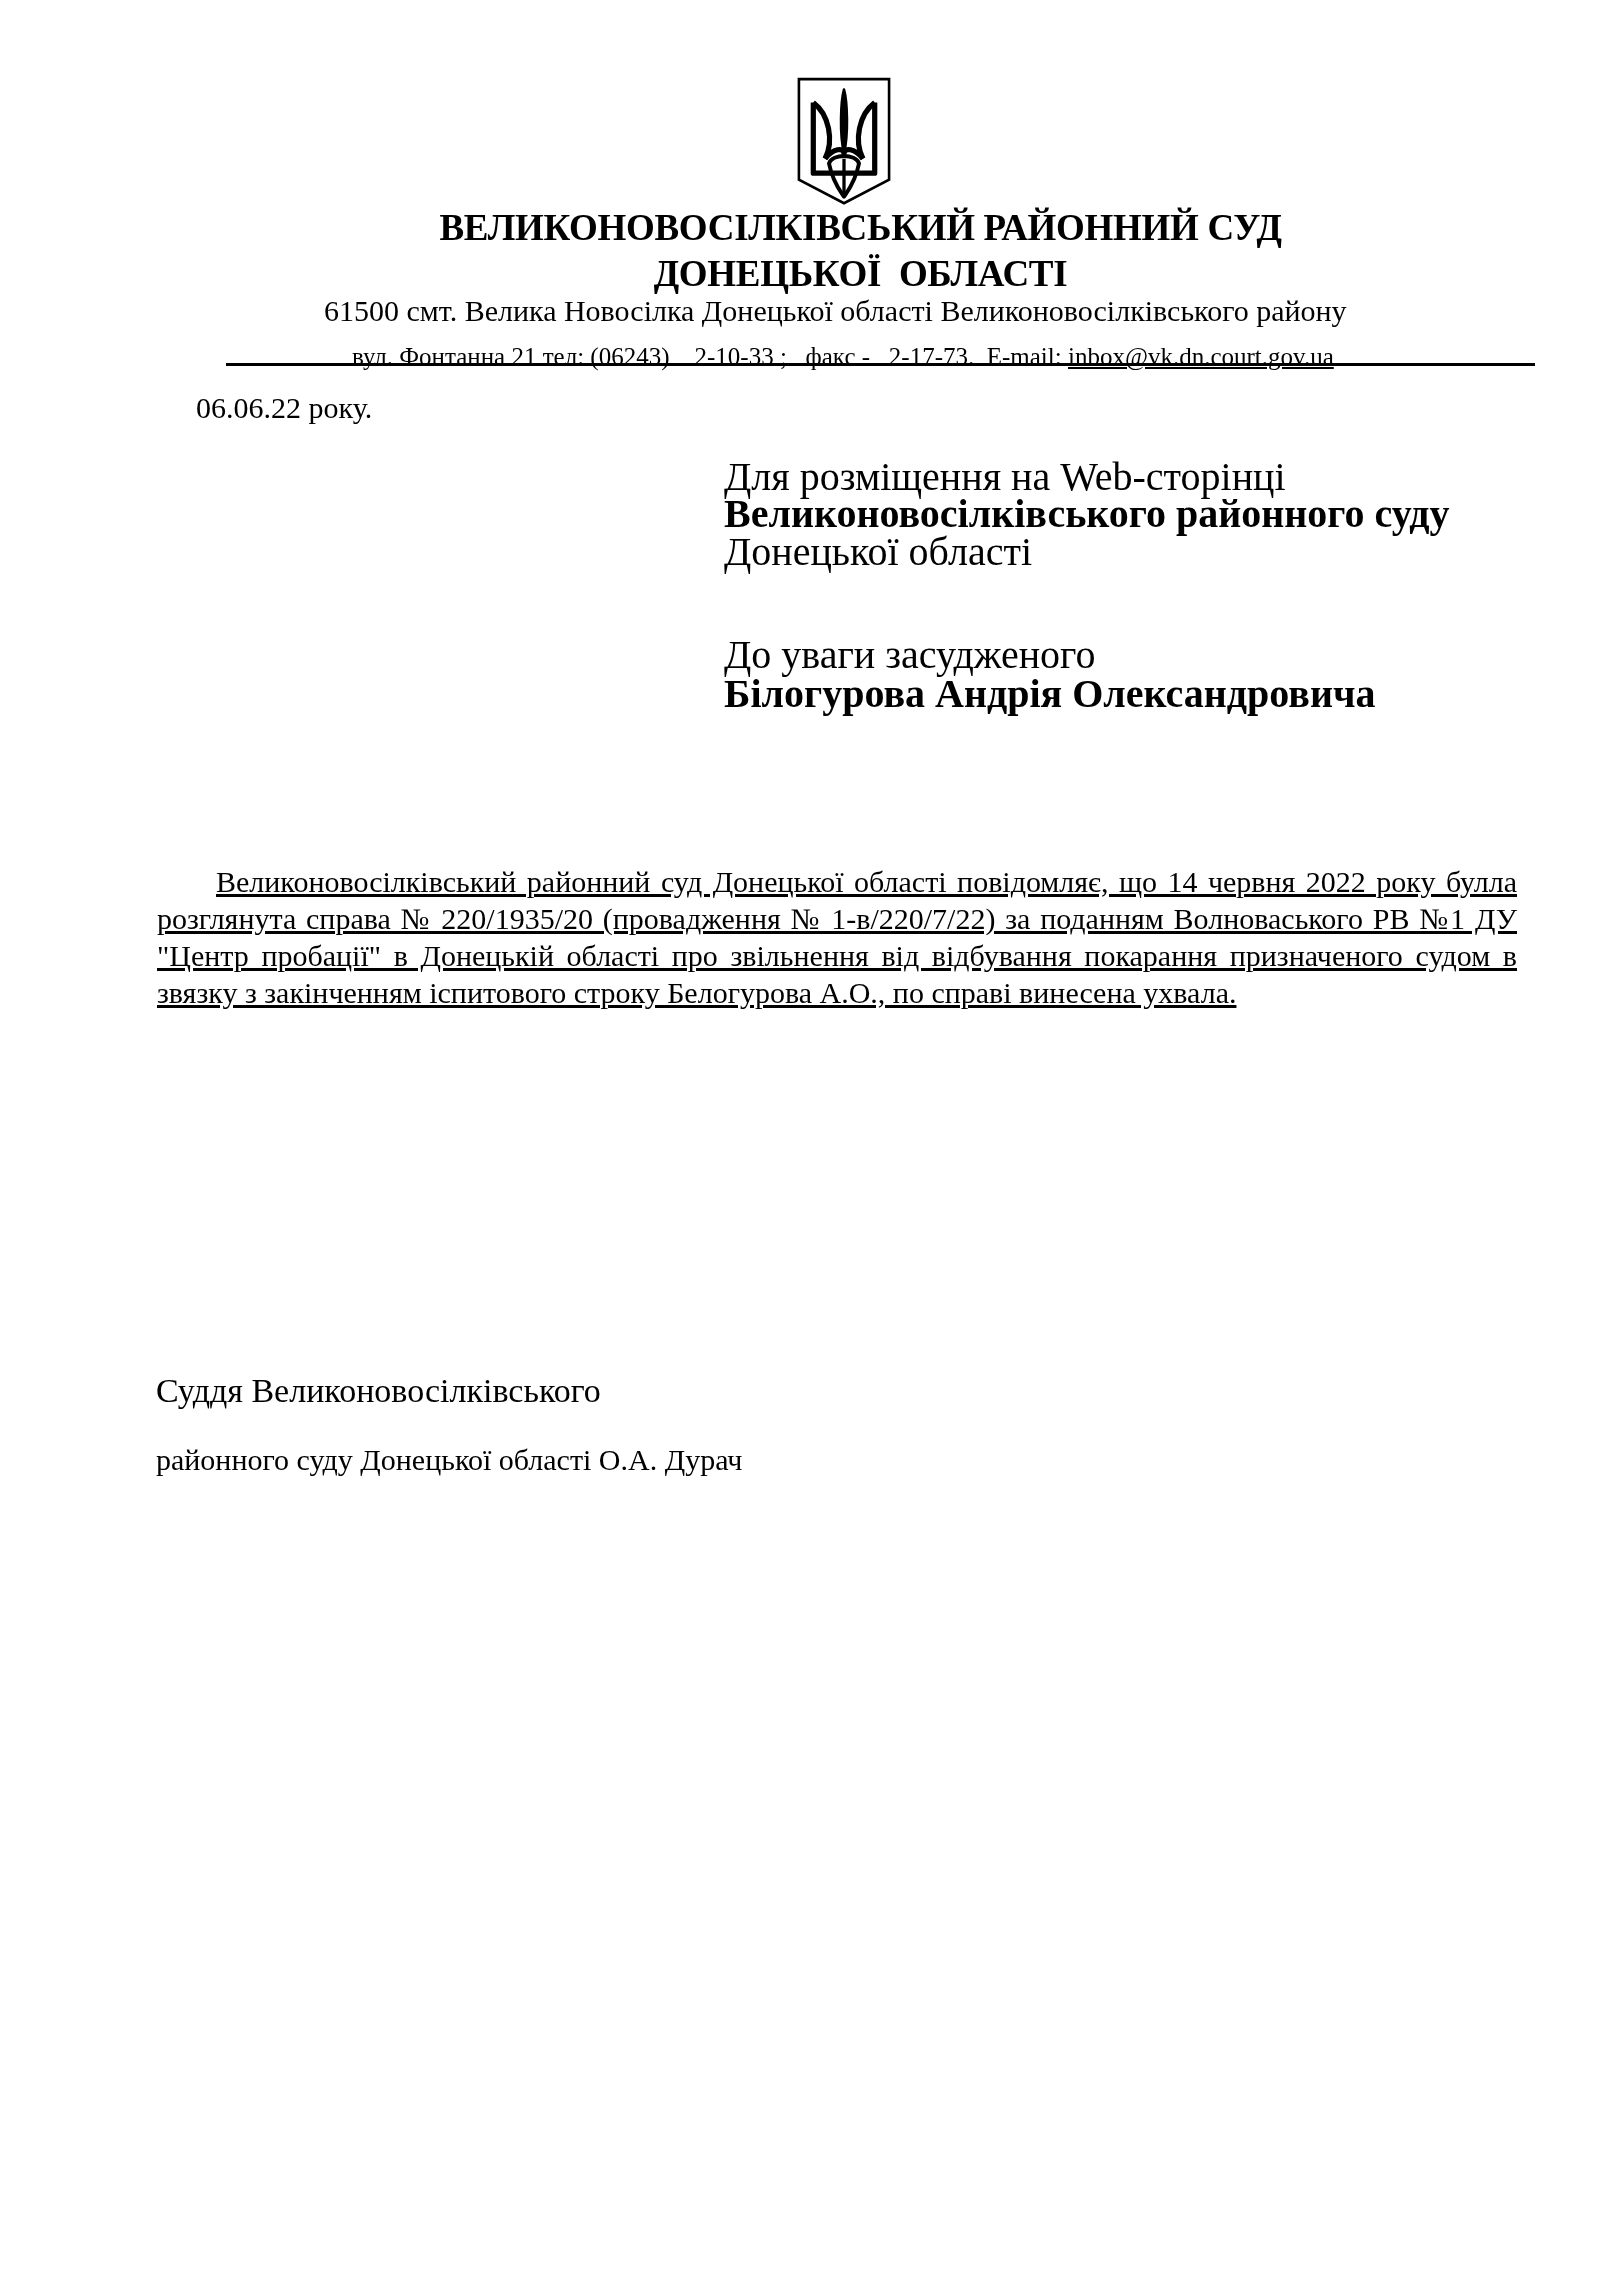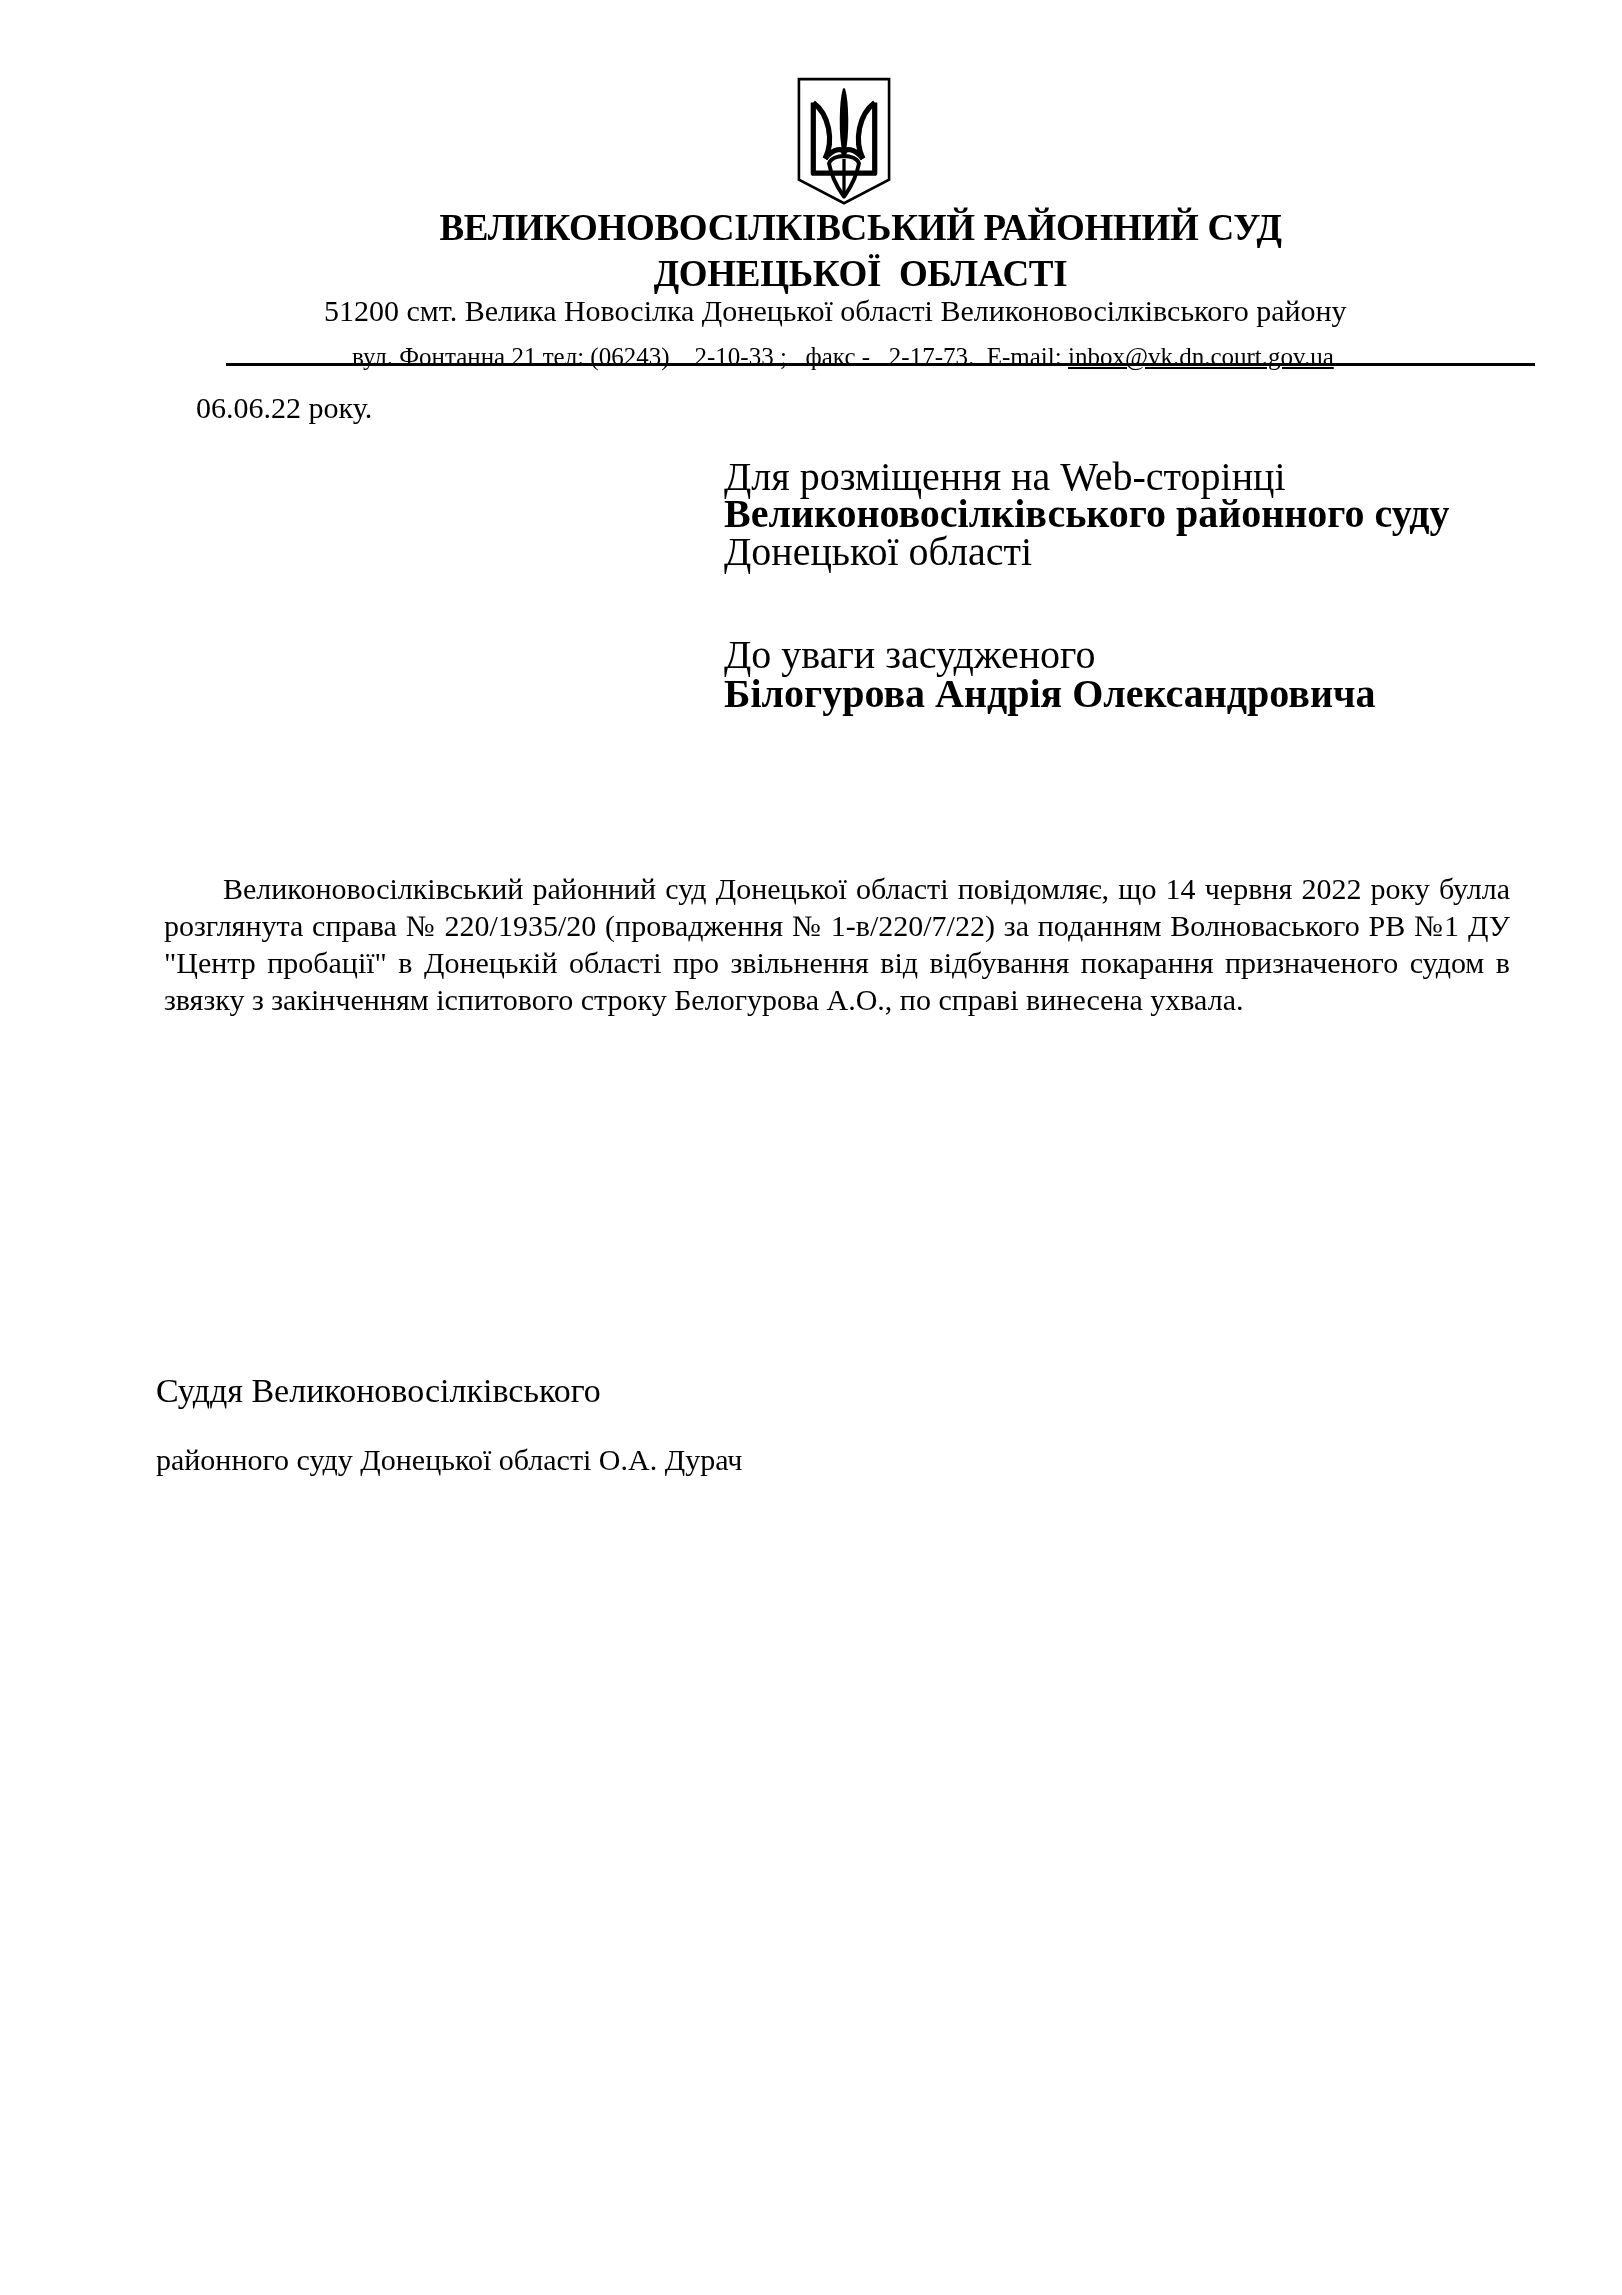--- a/index.html
+++ b/index.html
@@ -20,21 +20,21 @@
   #addr2 .email { text-decoration: underline; }
   #rule { left: 226px; top: 363px; width: 1309px; height: 2.6px; background: #000; }
   #date { left: 196px; top: 391px; font-size: 30px; line-height: 34px; }
   .addressee { left: 724px; font-size: 40px; line-height: 37px; white-space: nowrap; }
   #a1 { top: 458px; } #a2 { top: 495px; font-weight: bold; } #a3 { top: 533px; }
   #a4 { top: 636px; } #a5 { top: 647px; font-weight: bold; margin-top: 28px; }
   #body {
     left: 156px; top: 862px; width: 1362px; font-size: 30px; line-height: 37px;
     text-align: justify;
   }
-  #body p { margin: 8px; text-indent: 59px; }
+  #body p { margin: 1px; text-indent: 59px; text-decoration: underline; }
   #body .last-left { text-align-last: left; }
   #body b { font-weight: bold; }
   #sig1 { left: 156px; top: 1374px; font-size: 34px; line-height: 34px; }
   #sig2 { left: 156px; top: 1443px; font-size: 30px; line-height: 34px; }
 </style>
 </head>
 <body>
 
 <svg id="coat" class="abs" viewBox="0 0 150 200">
   <path d="M6 6 H144 V160 L75 196 L6 160 Z" fill="#fff" stroke="#000" stroke-width="4"></path>
@@ -45,21 +45,21 @@
     <path d="M122 42 C98 60 90 100 104 128"></path>
     <path d="M46 128 C58 112 75 110 75 120 C75 110 92 112 104 128"></path>
     <path d="M52 135 C58 165 70 178 75 186 C80 178 92 165 98 135 C92 120 58 120 52 135 Z" stroke-width="6"></path>
     <path d="M75 128 V182 M55 150 H95" stroke-width="5"></path>
   </g>
 </svg>
 
 <div id="title1" class="abs hdr-title">ВЕЛИКОНОВОСІЛКІВСЬКИЙ РАЙОННИЙ СУД</div>
 <div id="title2" class="abs hdr-title" style="white-space:pre">ДОНЕЦЬКОЇ  ОБЛАСТІ</div>
 
-<div id="addr1" class="abs">51200 смт. Велика Новосілка Донецької області Великоновосілківського району</div>
+<div id="addr1" class="abs">61500 смт. Велика Новосілка Донецької області Великоновосілківського району</div>
 <div id="addr2" class="abs" style="white-space:pre"><span>вул. Фонтанна 21 тел: (06243)    2-10-33 ;   факс -   2-17-73.  E-mail: </span><span class="email">inbox@vk.dn.court.gov.ua</span></div>
 
 <div id="rule" class="abs"></div>
 
 <div id="date" class="abs">06.06.22 року.</div>
 
 <div id="a1" class="abs addressee">Для розміщення на Web-сторінці</div>
 <div id="a2" class="abs addressee">Великоновосілківського районного суду</div>
 <div id="a3" class="abs addressee">Донецької області</div>
 <div id="a4" class="abs addressee">До уваги засудженого</div>

